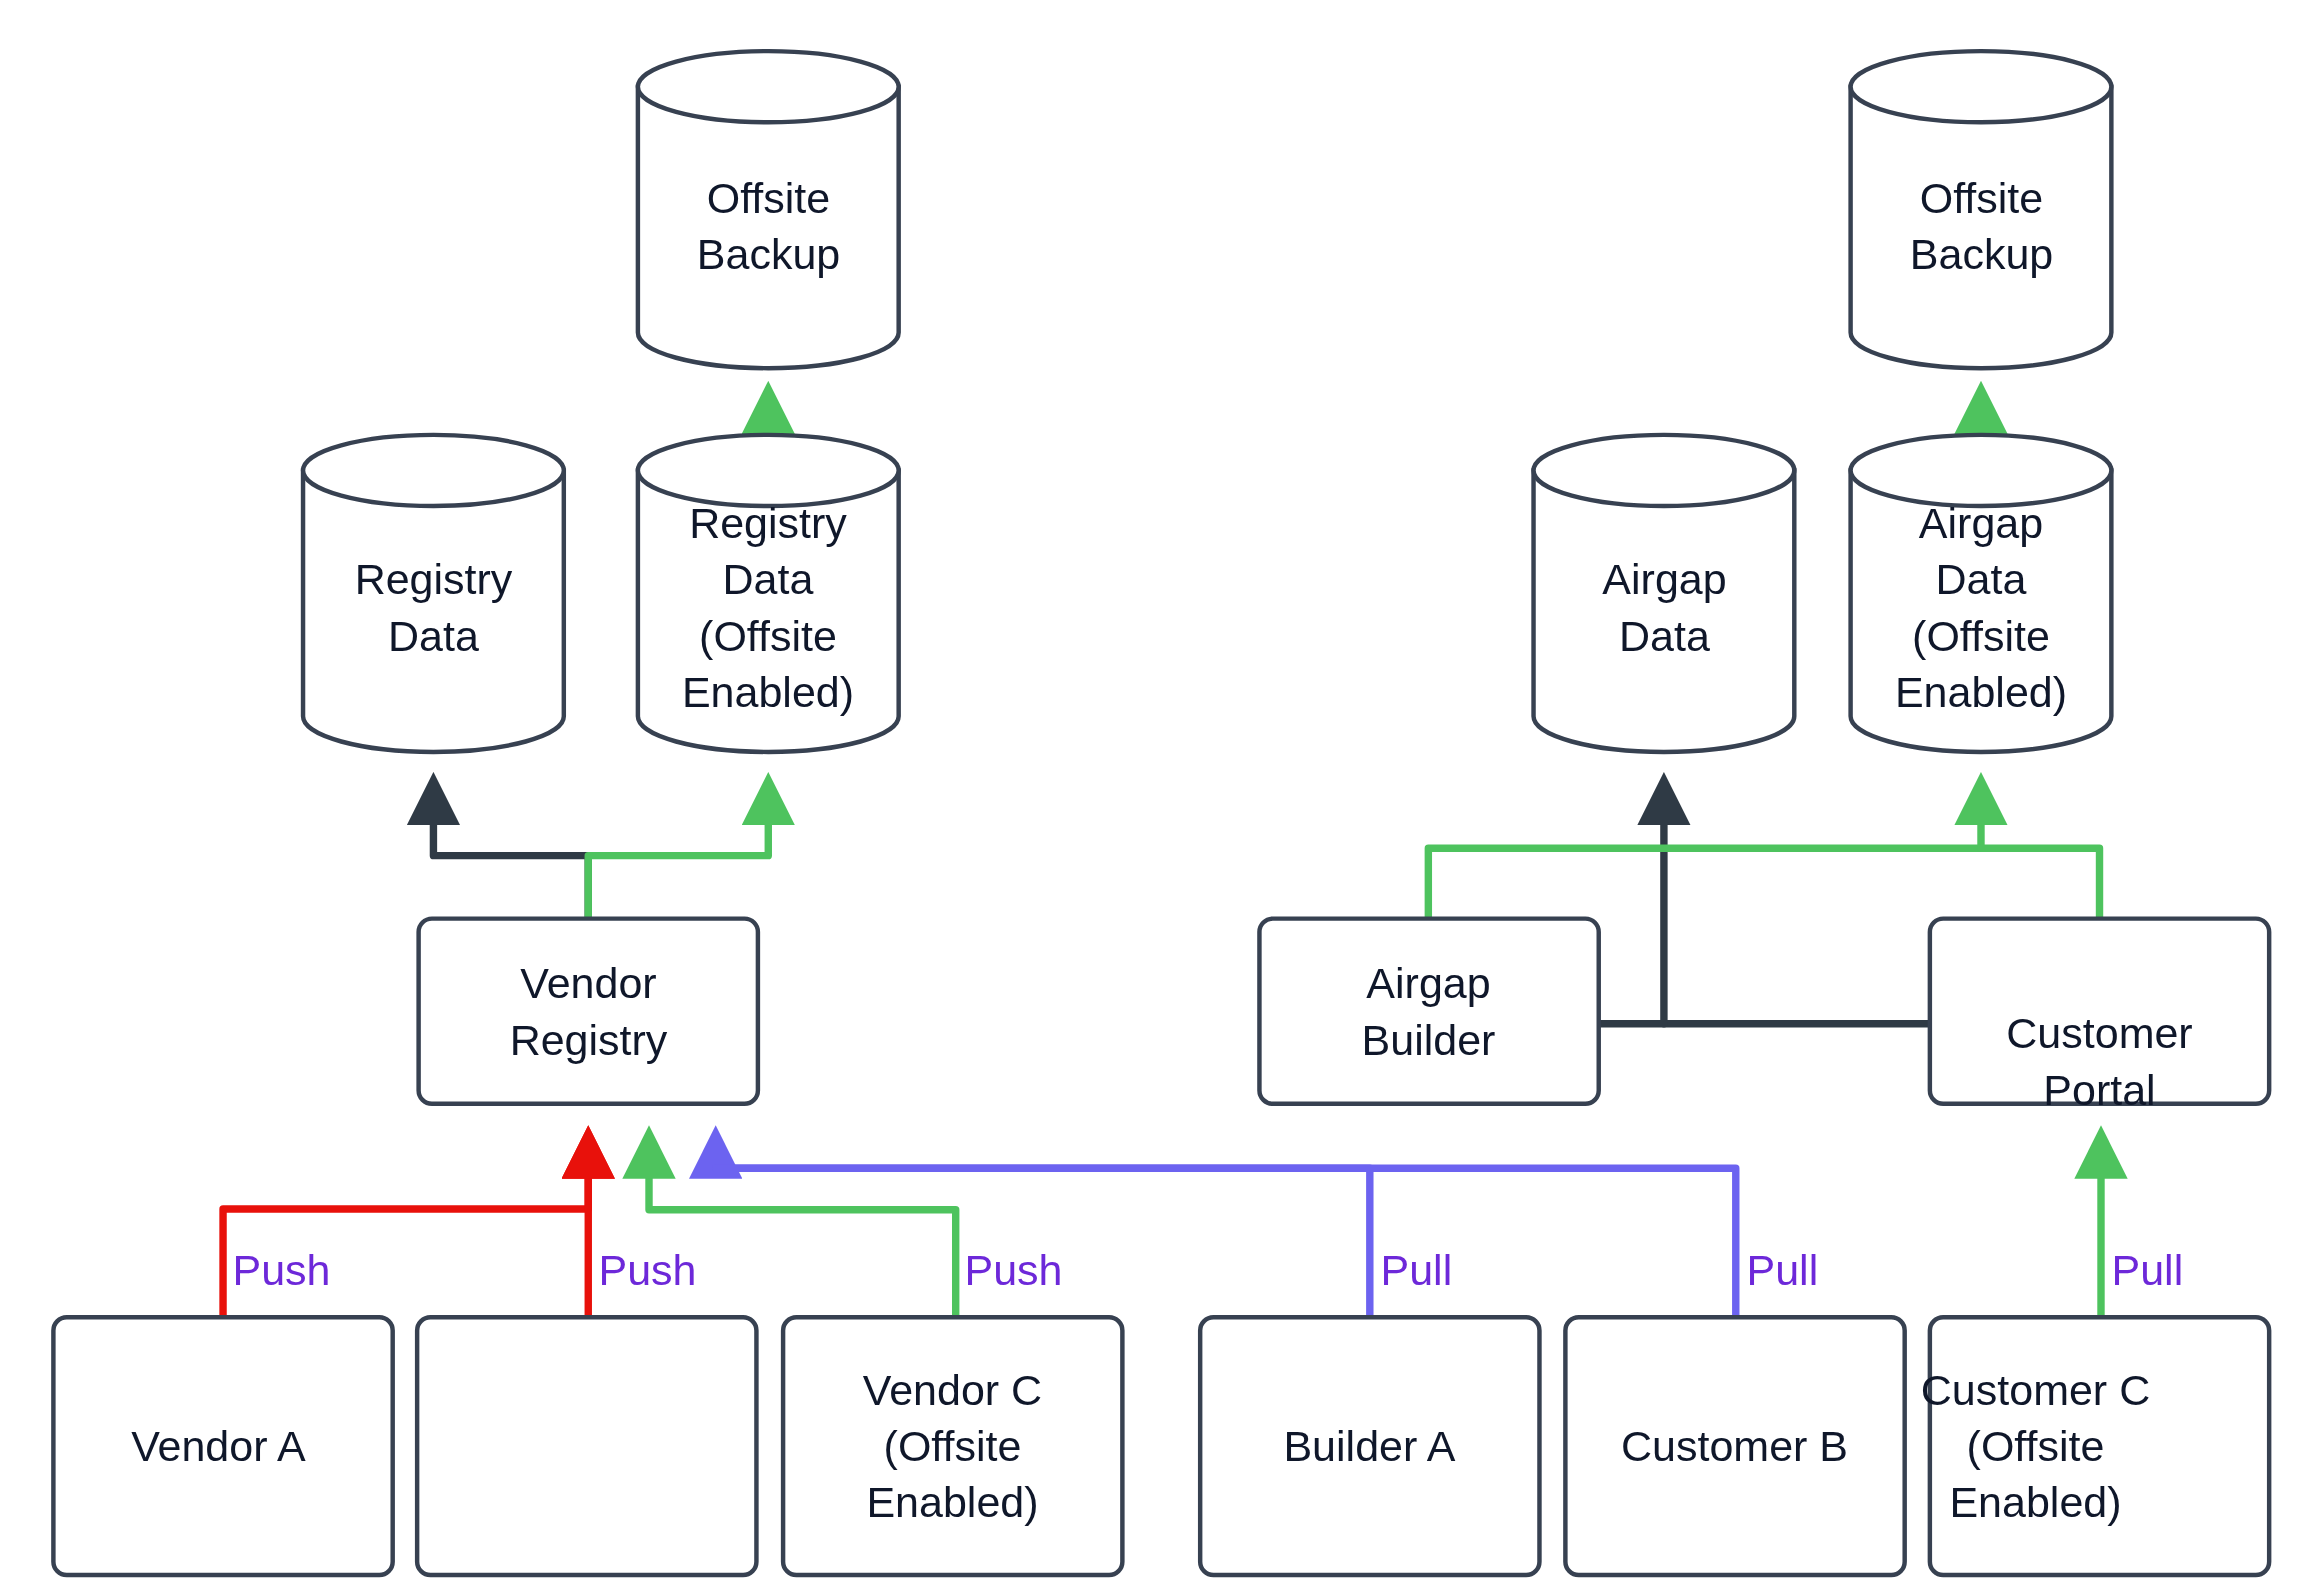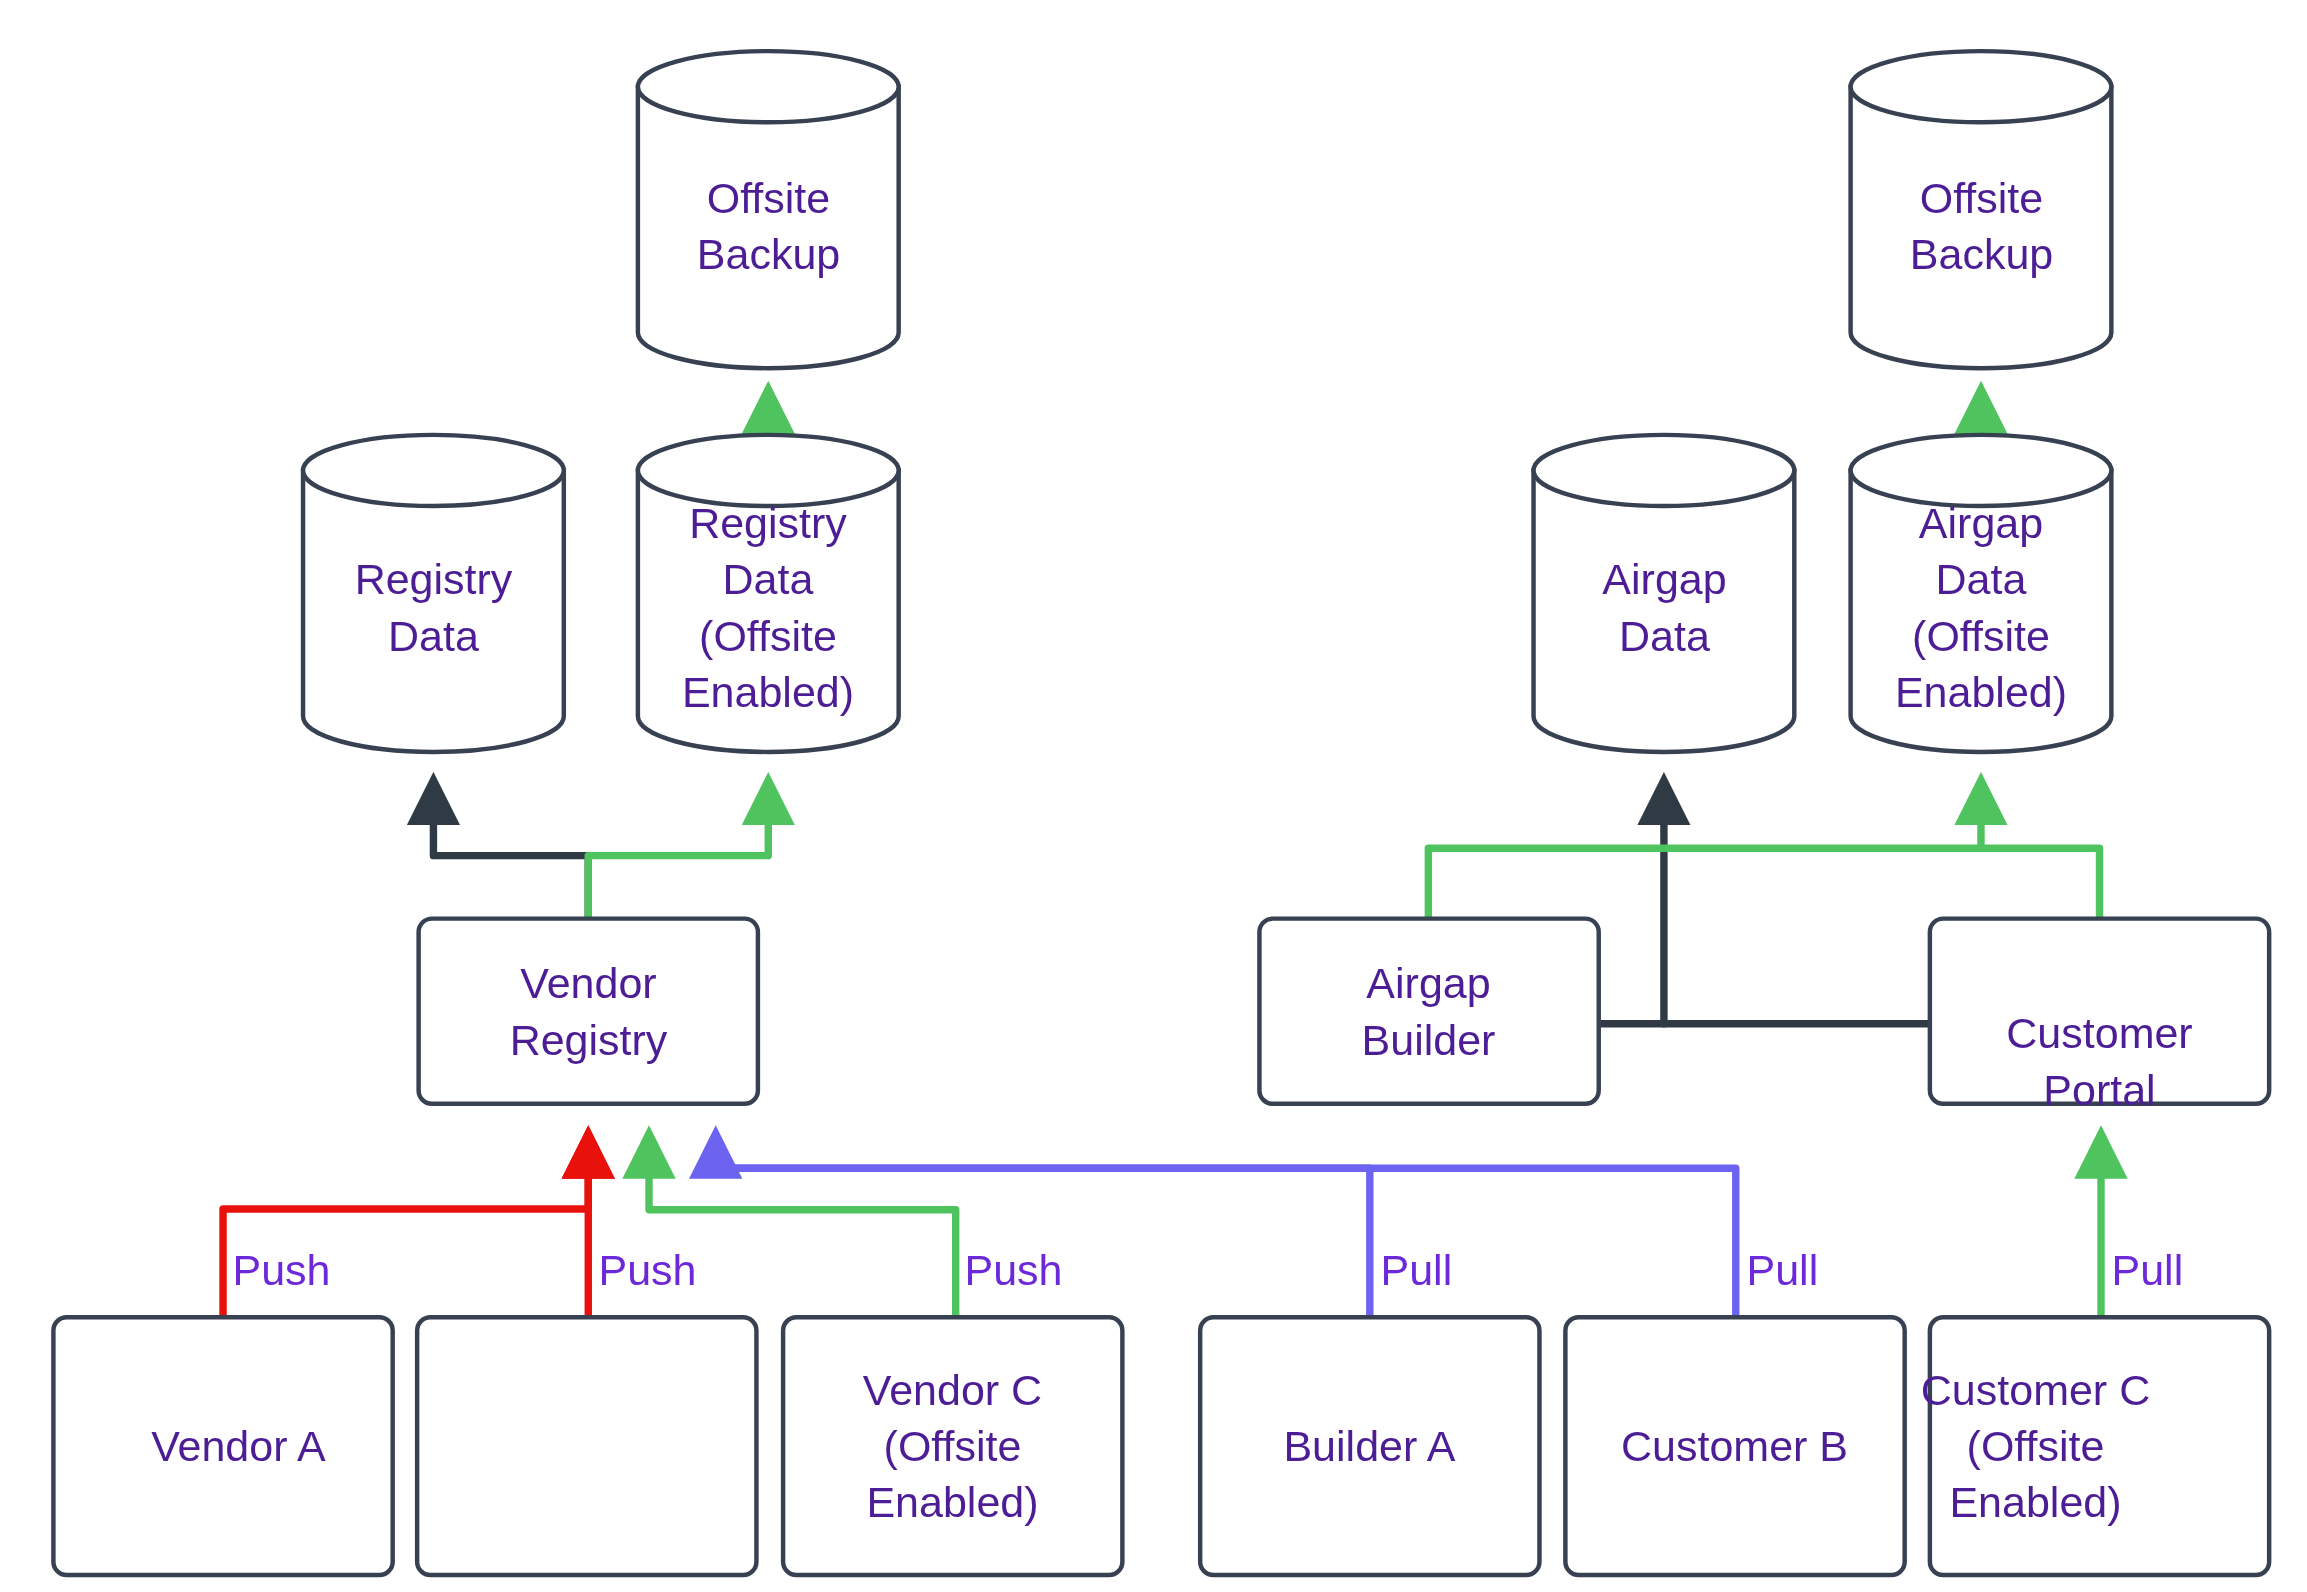--- a/index.html
+++ b/index.html
@@ -20,21 +20,21 @@
   #diagram-svg {
     position: absolute;
     left: 0;
     top: 0;
     width: 2307px;
     height: 1592px;
   }
   .node-label {
     position: absolute;
     text-align: center;
-    color: #4c1d95;
+    color: #0f172a;
     font-family: "Liberation Sans", sans-serif;
     font-size: 43px;
     line-height: 1.31;
     white-space: pre-line;
     pointer-events: none;
     display: flex;
     align-items: center;
     justify-content: center;
   }
   .edge-label {
@@ -169,21 +169,21 @@
 
   <div class="node-label" style="left:419px; top:919px; width:339px; height:185px;">Vendor
 Registry</div>
 
   <div class="node-label" style="left:1259px; top:919px; width:339px; height:185px;">Airgap
 Builder</div>
 
   <div class="node-label" style="left:1930px; top:969px; width:339px; height:185px;">Customer
 Portal</div>
 
-  <div class="node-label" style="left:69px; top:1317px; width:339px; height:258px;">Vendor A</div>
+  <div class="node-label" style="left:49px; top:1317px; width:339px; height:258px;">Vendor A</div>
 
 
   <div class="node-label" style="left:783px; top:1317px; width:339px; height:258px;">Vendor C
 (Offsite
 Enabled)</div>
 
   <div class="node-label" style="left:1200px; top:1317px; width:339px; height:258px;">Builder A</div>
 
   <div class="node-label" style="left:1565px; top:1317px; width:339px; height:258px;">Customer B</div>
 

